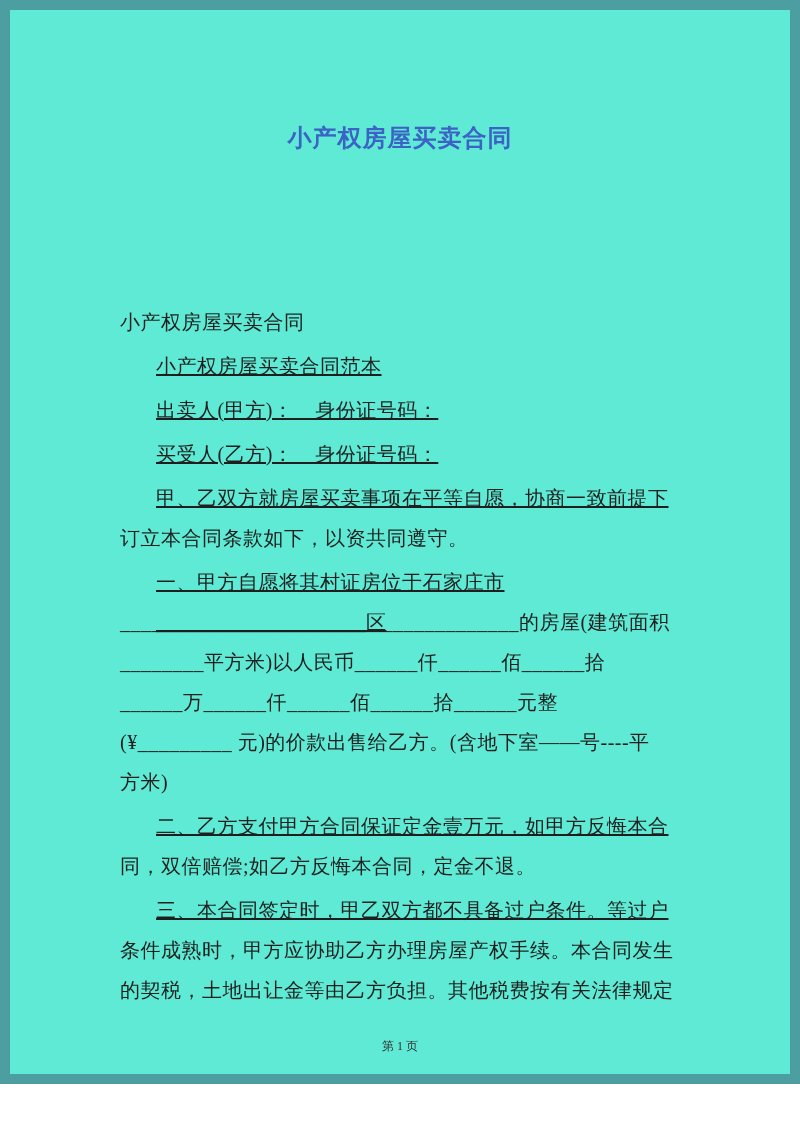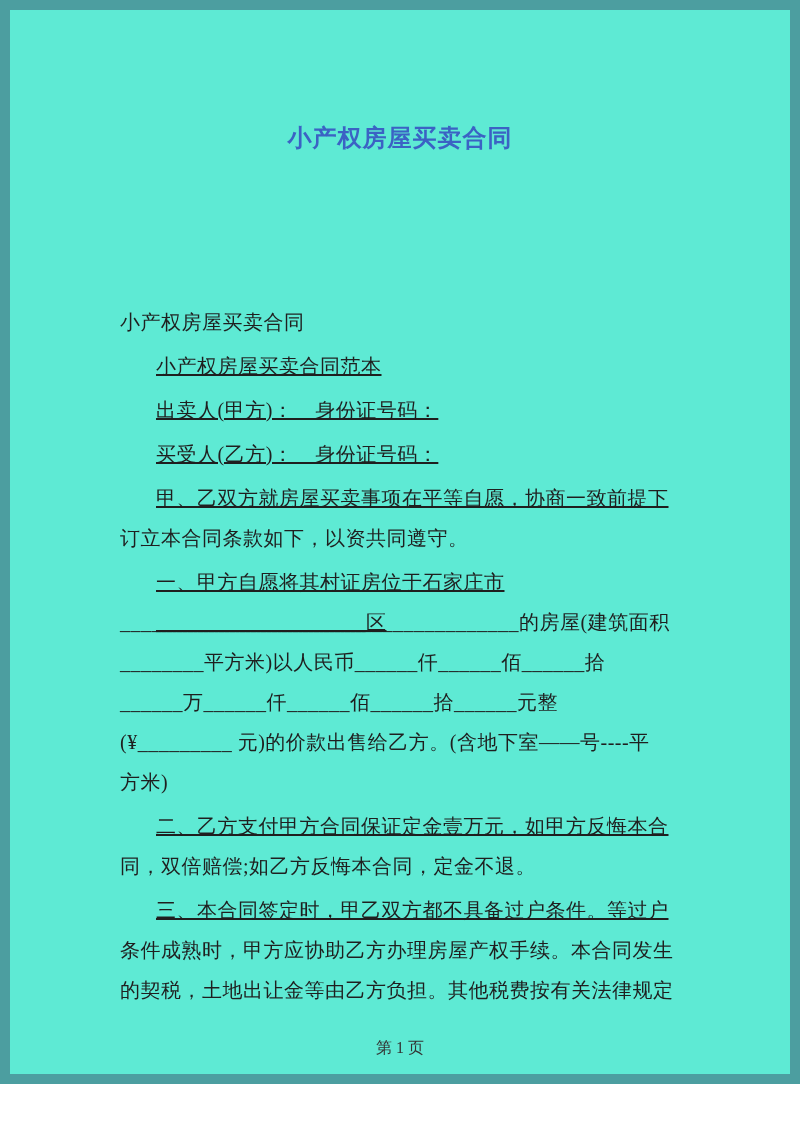--- a/index.html
+++ b/index.html
@@ -48,21 +48,21 @@
     overflow:visible;
   }
   .line.indent{ padding-left:36px;text-decoration:underline; }
   .line.para-start{ margin-top:4px; }
   .page-footer{
     position:absolute;
     top:1028px;
     left:0;
     width:100%;
     text-align:center;
-    font-size:16px;
+    font-size:12px;
     color:var(--footer-color);
   }
 </style>
 </head>
 <body>
 
 <div class="page">
   <div class="doc-title">小产权房屋买卖合同</div>
 
   <div class="doc-body"><div class="line">小产权房屋买卖合同</div><div class="line indent para-start">小产权房屋买卖合同范本</div><div class="line indent para-start">出卖人(甲方)：    身份证号码：</div><div class="line indent para-start">买受人(乙方)：    身份证号码：</div><div class="line indent para-start">甲、乙双方就房屋买卖事项在平等自愿，协商一致前提下</div><div class="line">订立本合同条款如下，以资共同遵守。</div><div class="line indent para-start">一、甲方自愿将其村证房位于石家庄市____________________区</div><div class="line">______________________________________的房屋(建筑面积</div><div class="line">________平方米)以人民币______仟______佰______拾</div><div class="line">______万______仟______佰______拾______元整</div><div class="line">(¥_________ 元)的价款出售给乙方。(含地下室——号----平</div><div class="line">方米)</div><div class="line indent para-start">二、乙方支付甲方合同保证定金壹万元，如甲方反悔本合</div><div class="line">同，双倍赔偿;如乙方反悔本合同，定金不退。</div><div class="line indent para-start">三、本合同签定时，甲乙双方都不具备过户条件。等过户</div><div class="line">条件成熟时，甲方应协助乙方办理房屋产权手续。本合同发生</div><div class="line">的契税，土地出让金等由乙方负担。其他税费按有关法律规定</div></div>

